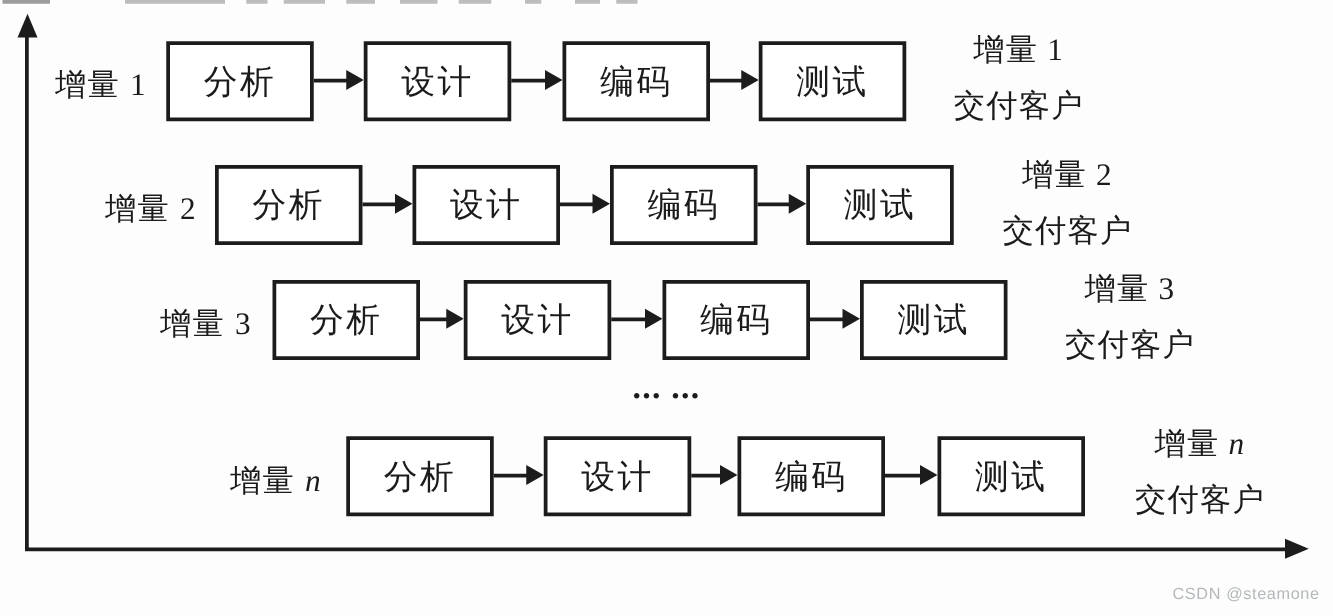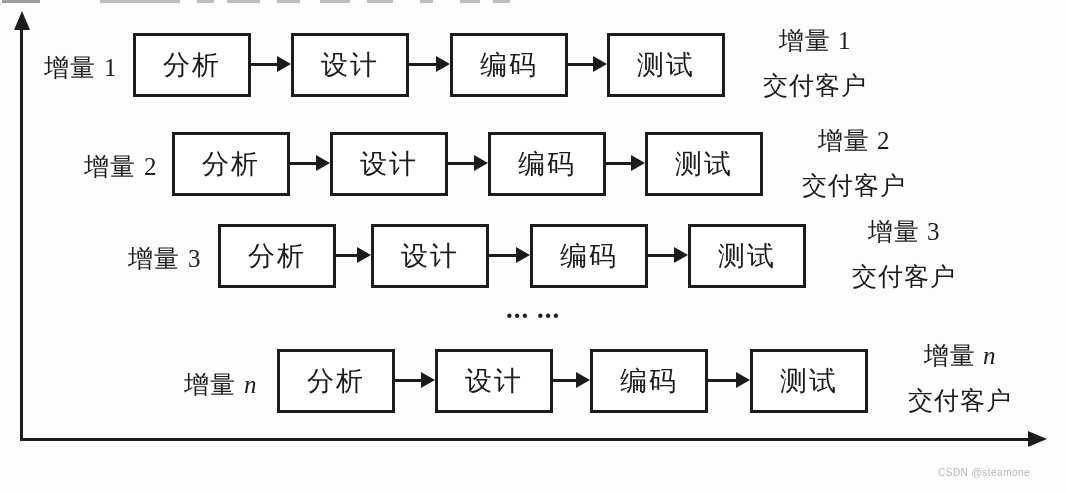--- a/index.html
+++ b/index.html
@@ -64,21 +64,21 @@
   }
   .rlbl .line{line-height:28px;white-space:nowrap;}
 
   .dots{
     position:absolute;left:506px;top:294px;
     font-size:27px;font-weight:bold;color:#1b1b1b;letter-spacing:1px;
   }
   .watermark{
     position:absolute;left:938px;top:467px;
     font-family:"Liberation Sans","DejaVu Sans",sans-serif;
-    font-size:10px;color:var(--wm);letter-spacing:.5px;
+    font-size:13px;color:var(--wm);letter-spacing:.5px;
   }
 </style>
 </head>
 <body>
 
 <div class="canvas">
 
   <div>
     <span class="frag" style="left:2px;width:38px;background:#6a6a6a;"></span>
     <span class="frag" style="left:100px;width:80px;"></span>

